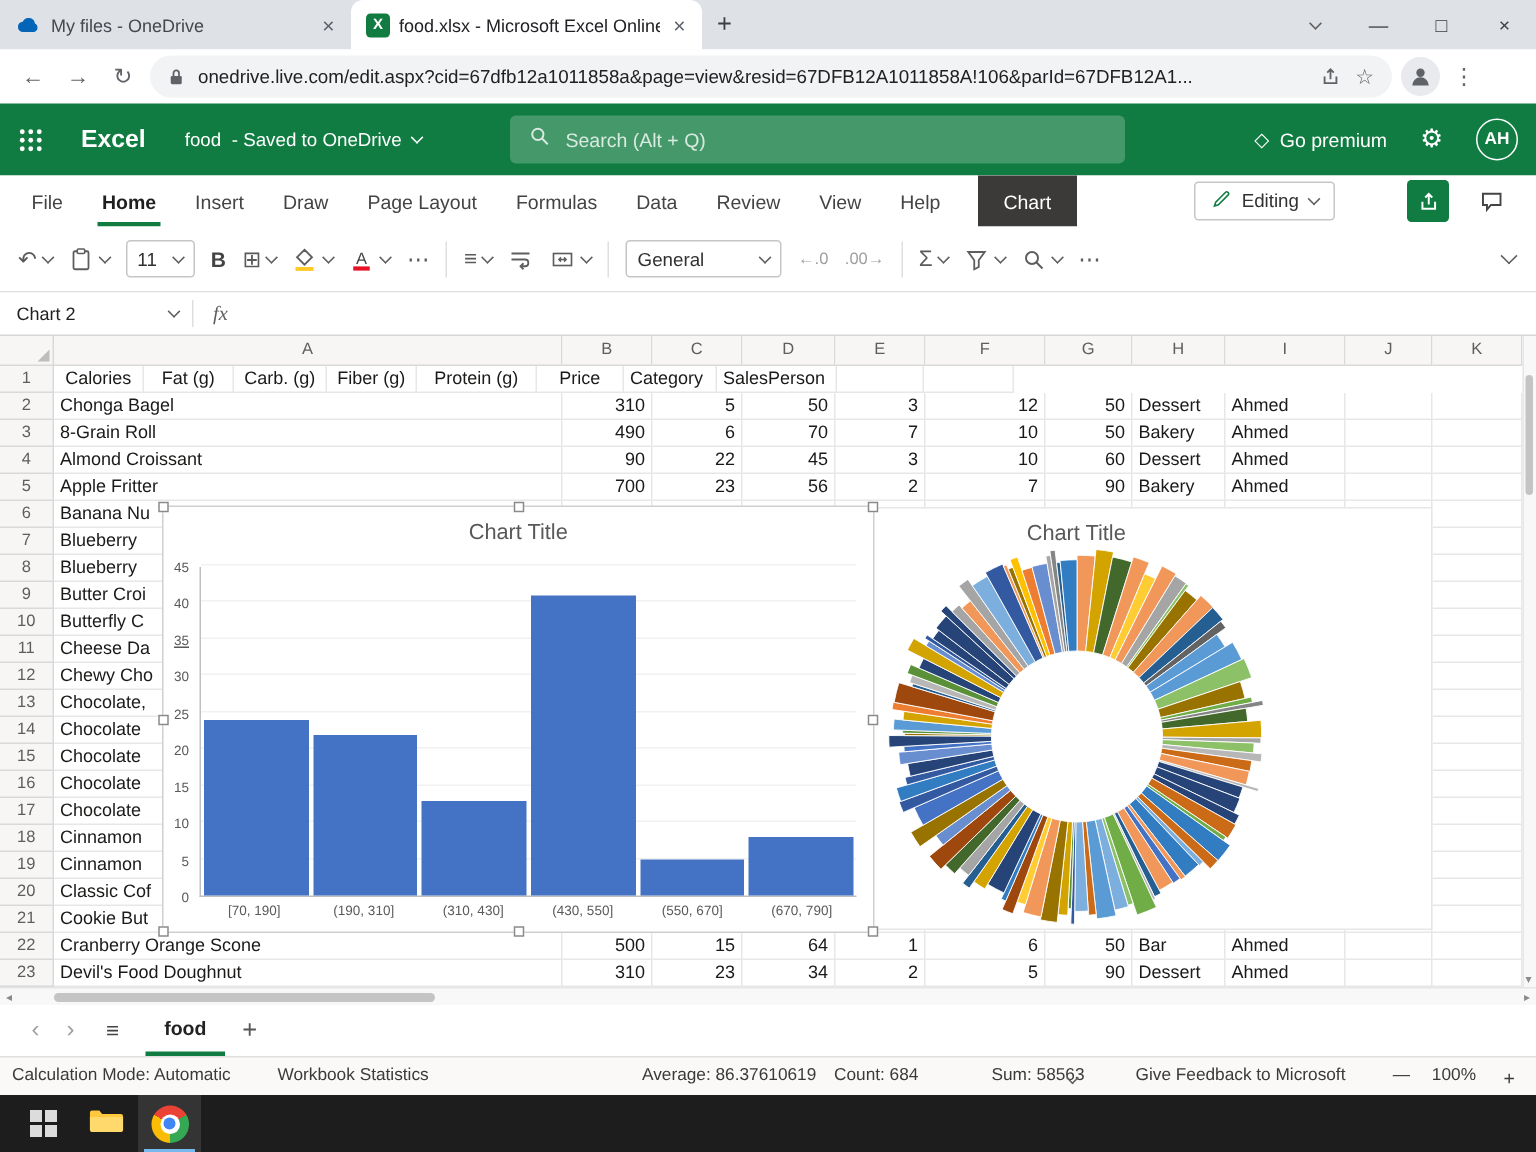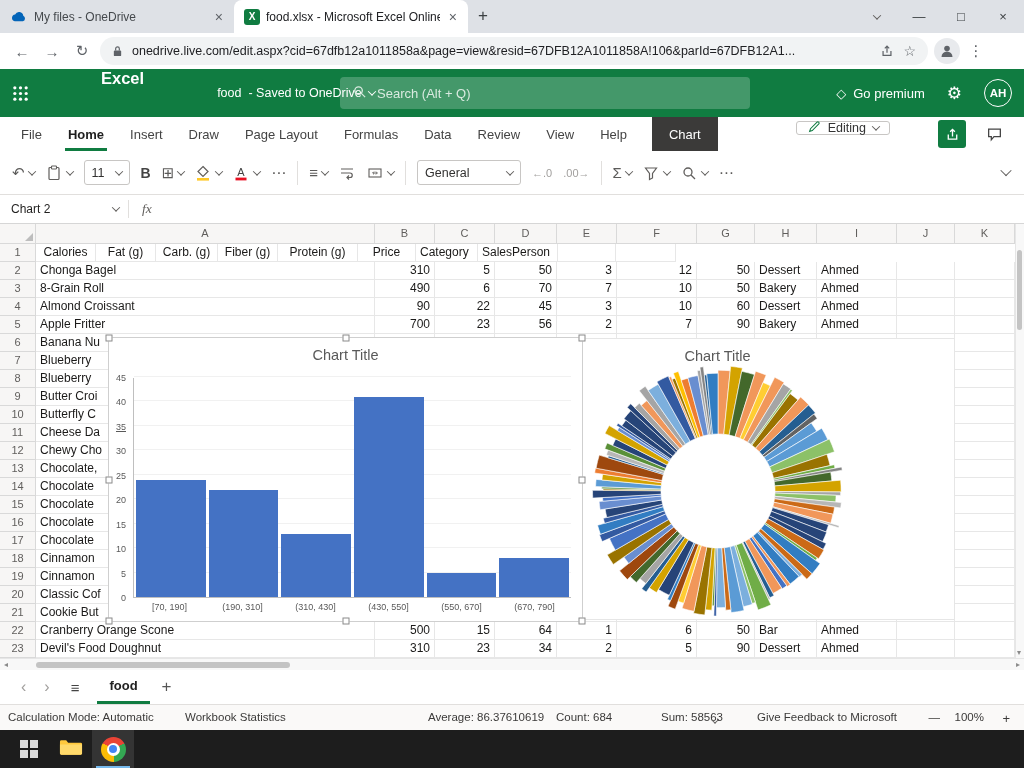--- a/index.html
+++ b/index.html
@@ -21,38 +21,38 @@
   
   .addr-bar { position:absolute; left:0; top:33px; width:1024px; height:36px; background:#fff; display:flex; align-items:center; padding:0 10px; gap:6px; }
   .nav-ic { width:24px; text-align:center; font-size:15px; color:#5F6368; }
   .url-pill { width:828px; height:28px; background:#F1F3F4; border-radius:14px; display:flex; align-items:center; padding:0 12px; gap:9px; }
   .url-text { font-size:12.5px; color:#202124; white-space:nowrap; overflow:hidden; flex:1; }
   .pill-ic { flex:0 0 auto; display:flex; align-items:center; color:#5F6368; font-size:14px; }
   .avatar-btn { width:26px; height:26px; border-radius:50%; background:#E8EAED; display:flex; align-items:center; justify-content:center; overflow:hidden; }
   .kebab { width:20px; text-align:center; font-size:15px; color:#5F6368; }
 
   
-  .xl-header { position:absolute; left:0; top:69px; width:1024px; height:48px; background:#107C41; display:flex; color:#fff; padding:0 12px;gap:47px; }
+  .xl-header { position:absolute; left:0; top:69px; width:1024px; height:48px; background:#107C41; display:flex; align-items:center; color:#fff; padding:0 12px; }
   .waffle { width:36px; display:flex; align-items:center; }
   .xl-logo-text { font-size:16.5px; font-weight:700; margin:0 26px 0 6px; }
   .doc-info { font-size:12.5px; display:flex; align-items:center; gap:7px; }
   .search-pill { position:absolute; left:340px; top:8px; width:410px; height:32px; background:rgba(255,255,255,.22); border-radius:4px; display:flex; align-items:center; gap:10px; padding:0 12px; }
   .search-ph { color:#D9EAE0; font-size:13px; }
   .hdr-right { margin-left:auto; display:flex; align-items:center; gap:22px; }
   .gopremium { display:flex; align-items:center; gap:7px; font-size:13px; }
   .gear { font-size:17px; }
   .av-circle { width:28px; height:28px; border-radius:50%; border:1.5px solid #fff; display:flex; align-items:center; justify-content:center; font-size:11.5px; font-weight:700; }
 
   
   .ribbon-tabs { position:absolute; left:0; top:117px; width:1024px; height:34px; background:#fff; display:flex; align-items:stretch; padding-left:8px; }
   .rtab { padding:0 13px; display:flex; align-items:center; font-size:13px; color:#444; position:relative; }
   .rtab.active { font-weight:700; color:#1F1F1F; }
   .rtab.active::after { content:""; position:absolute; left:10px; right:10px; bottom:0; height:3px; background:#107C41; }
   .rtab.contextual { background:#3B3A39; color:#fff; margin-left:12px; padding:0 17px; }
-  .editing-btn { position:absolute; right:134px; top:4px; height:14px; border:1px solid #C8C6C4; border-radius:3px; display:flex; align-items:center; gap:7px; padding:0 10px; font-size:12.5px; color:#333; background:#fff; }
+  .editing-btn { position:absolute; right:134px; top:4px; height:26px; border:1px solid #C8C6C4; border-radius:3px; display:flex; align-items:center; gap:7px; padding:0 10px; font-size:12.5px; color:#333; background:#fff; }
   .share-btn { position:absolute; right:58px; top:3px; width:28px; height:28px; background:#107C41; border-radius:3px; display:flex; align-items:center; justify-content:center; }
   .comment-btn { position:absolute; right:18px; top:5px; width:24px; height:24px; display:flex; align-items:center; justify-content:center; }
 
   
   .toolbar { position:absolute; left:0; top:151px; width:1024px; height:44px; background:#fff; border-bottom:1px solid #E1DFDD; display:flex; align-items:center; padding:0 12px; gap:11px; }
   .titem { display:flex; align-items:center; gap:4px; color:#5C5B5A; }
   .titem .glyph { font-size:15px; }
   .titem .glyph.boldg { font-weight:700; font-size:14px; color:#444; }
   .titem.dim { color:#A19F9D; } .titem.dim .glyph { font-size:11px; }
   .tsep { width:1px; height:24px; background:#E1DFDD; }

